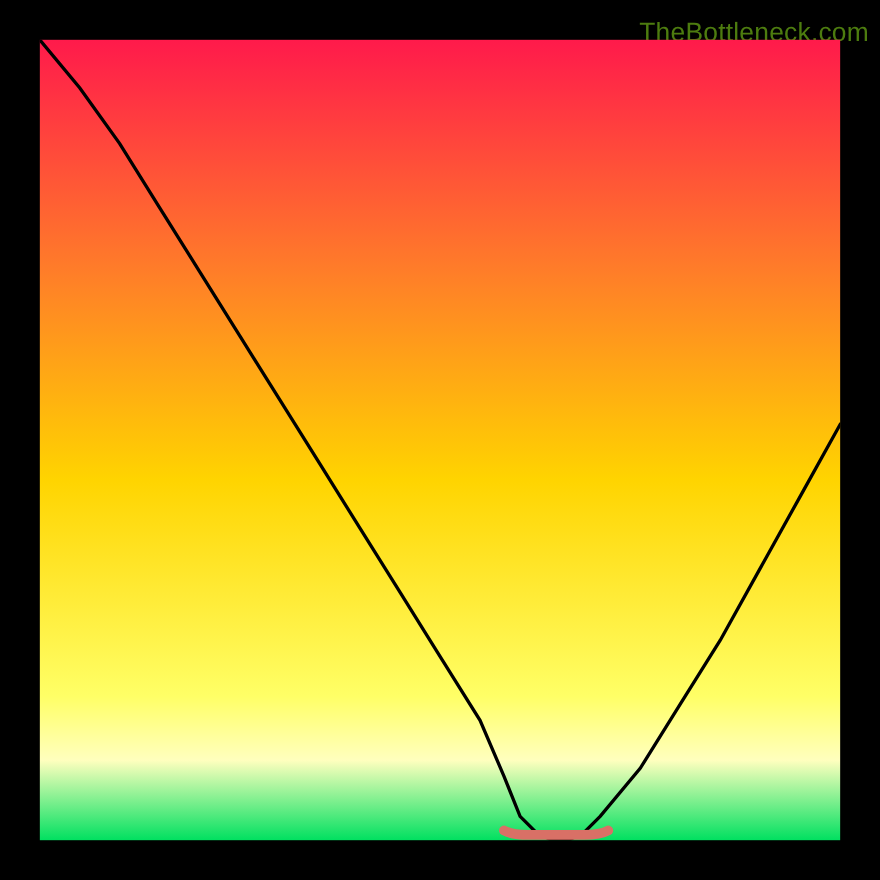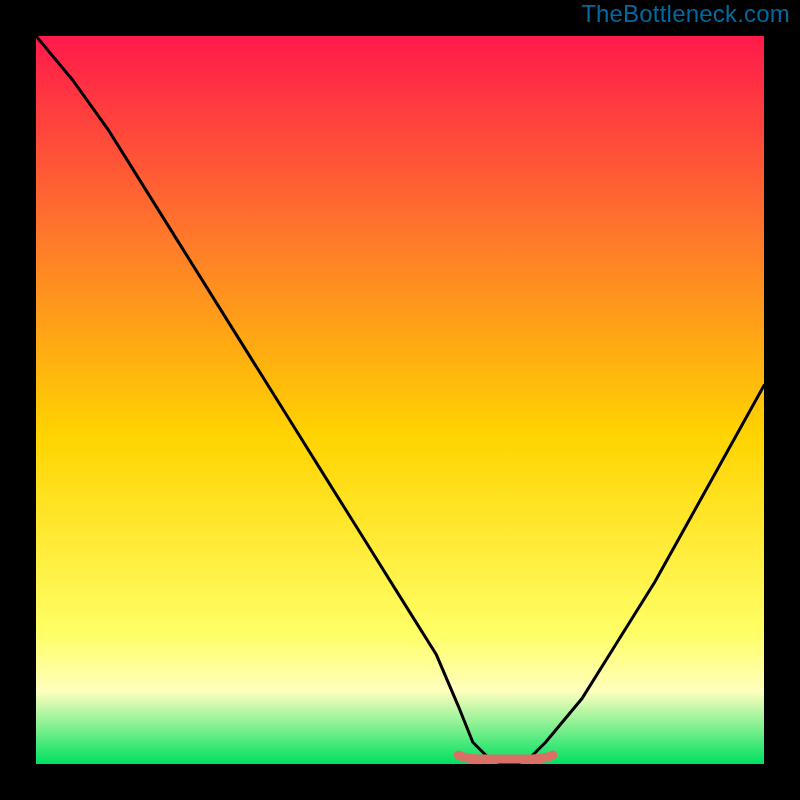--- a/index.html
+++ b/index.html
@@ -14,23 +14,23 @@
   .frame {
     position: absolute;
     top: 0;
     left: 0;
     width: 800px;
     height: 800px;
     background: #000;
   }
   .watermark {
     position: absolute;
-    top: 0;
+    top: 16px;
     right: 10px;
-    color: #0369a1;
+    color: #4d7c0f;
     font-size: 24px;
     font-weight: 500;
     letter-spacing: 0.2px;
     user-select: none;
   }
   .plot {
     position: absolute;
     top: 36px;
     left: 36px;
     width: 728px;

